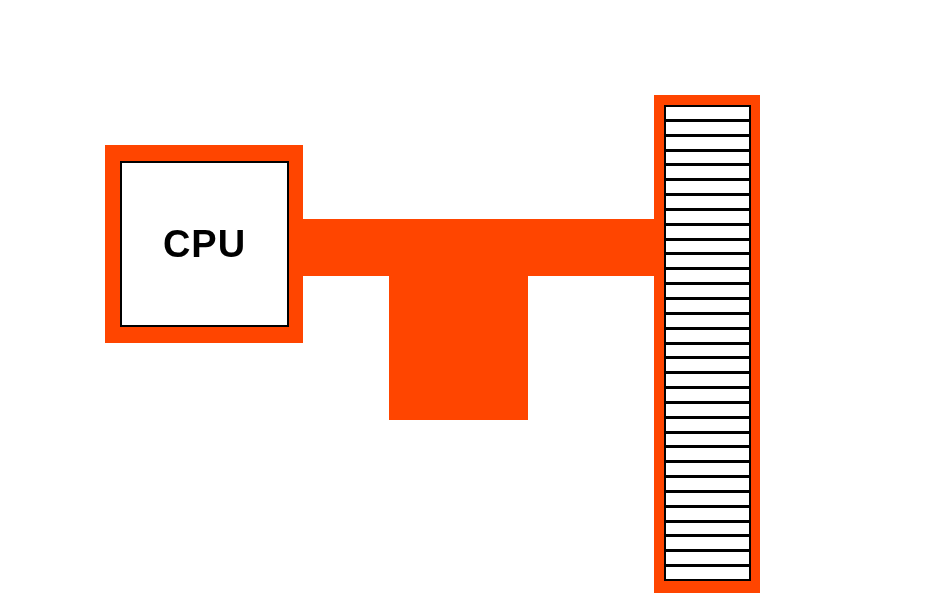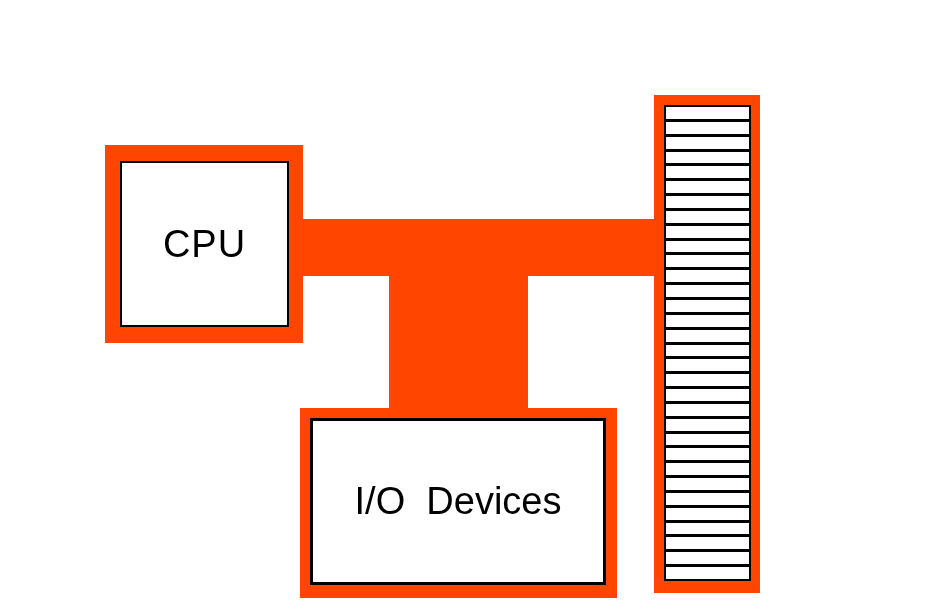--- a/index.html
+++ b/index.html
@@ -15,21 +15,21 @@
     background: var(--background, #fff);
     overflow: hidden;
   }
 
   
   .bus { position: absolute; background: var(--bus, #FF4500); }
   .bus-horizontal { left: 300px; top: 219px; width: 356px; height: 57px; }
   .bus-vertical   { left: 389px; top: 260px; width: 139px; height: 160px; }
 
   
-  .node-frame { position: absolute; background: var(--bus, #FF4500); }
+  .node-frame { position: absolute; background: var(--bus, #FF4500); font-weight: bold; }
   .inner-panel {
     position: absolute;
     background: #ffffff;
     border: 2px solid var(--border, #000);
     display: flex;
     align-items: center;
     justify-content: center;
   }
 
   
@@ -105,19 +105,14 @@
         <div class="mem-cell"></div>
         <div class="mem-cell"></div>
         <div class="mem-cell"></div>
         <div class="mem-cell"></div>
         <div class="mem-cell"></div>
         <div class="mem-cell"></div>
         <div class="mem-cell"></div>
       </div>
   </div>
 
-  <div class="node-frame io-frame">
-    <div class="inner-panel io-inner">
-      <span class="io-label">I/O  Devices</span>
-    </div>
-  </div>
 
 </div>
 
 </body></html>

